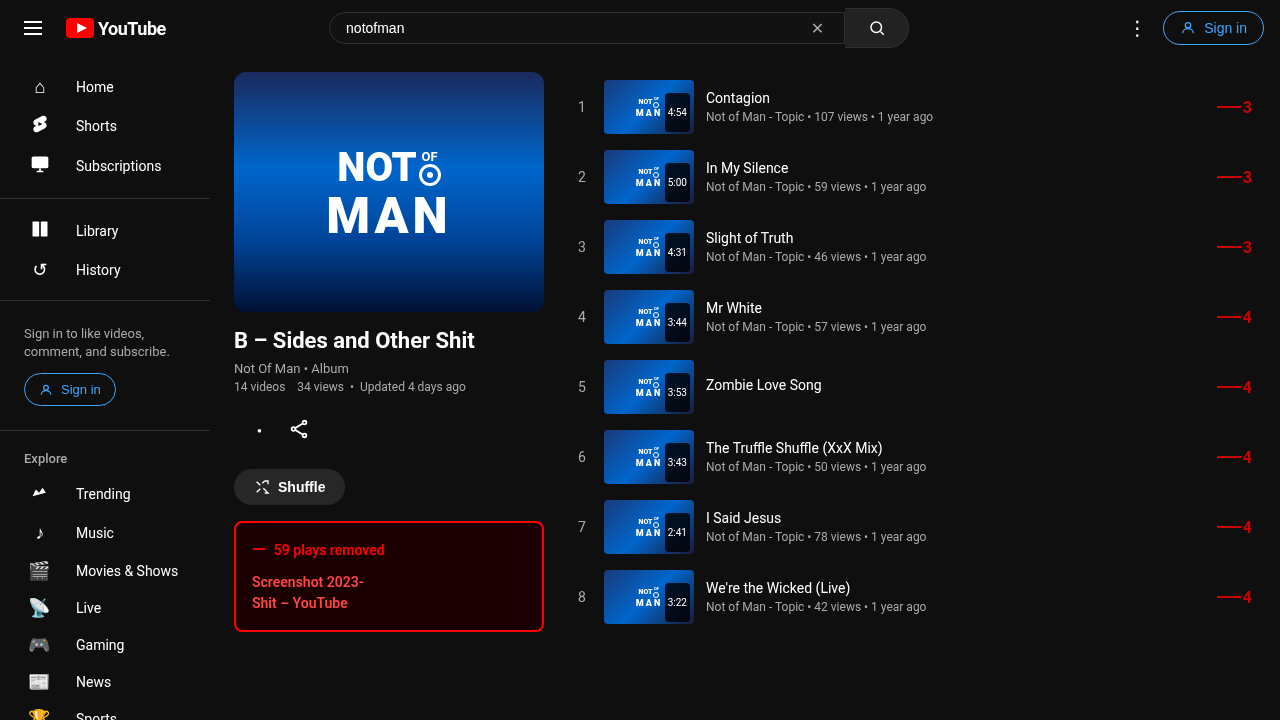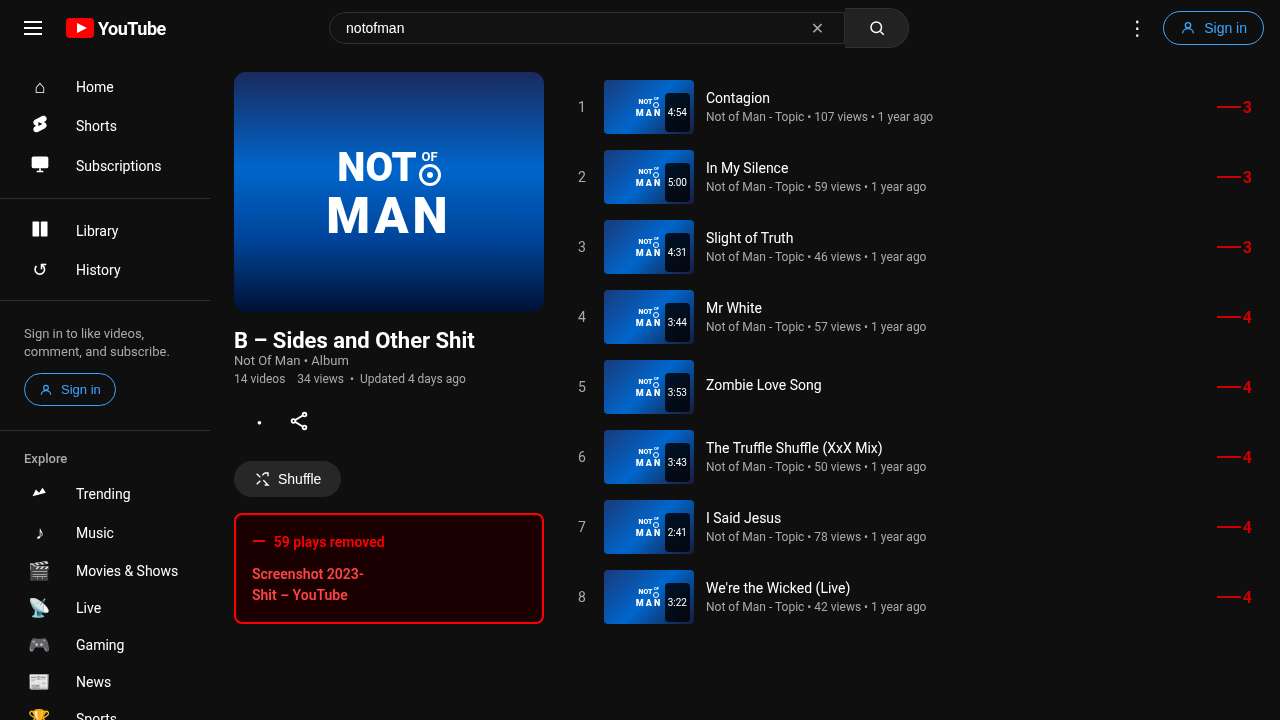--- a/index.html
+++ b/index.html
@@ -231,20 +231,21 @@
       overflow: hidden;
     }
     .not-of-man-logo {
       text-align: center;
     }
     .playlist-title {
       font-size: 22px;
       font-weight: 700;
       color: #fff;
       margin-top: 16px;
+      margin-bottom: 8px;
     }
     .playlist-meta {
       font-size: 13px;
       color: #aaa;
       margin-bottom: 4px;
     }
     .playlist-stats {
       font-size: 12px;
       color: #aaa;
       margin-bottom: 16px;
@@ -278,21 +279,21 @@
     .shuffle-btn {
       display: flex;
       align-items: center;
       gap: 8px;
       background: rgba(255,255,255,0.1);
       color: #fff;
       border: none;
       border-radius: 20px;
       padding: 10px 20px;
       font-size: 14px;
-      font-weight: 400;
+      font-weight: 700;
       cursor: pointer;
     }
 
     
     .notification-box {
       border: 2px solid #ff0000;
       border-radius: 8px;
       padding: 16px;
       background: #1a0000;
       margin-top: 8px;

